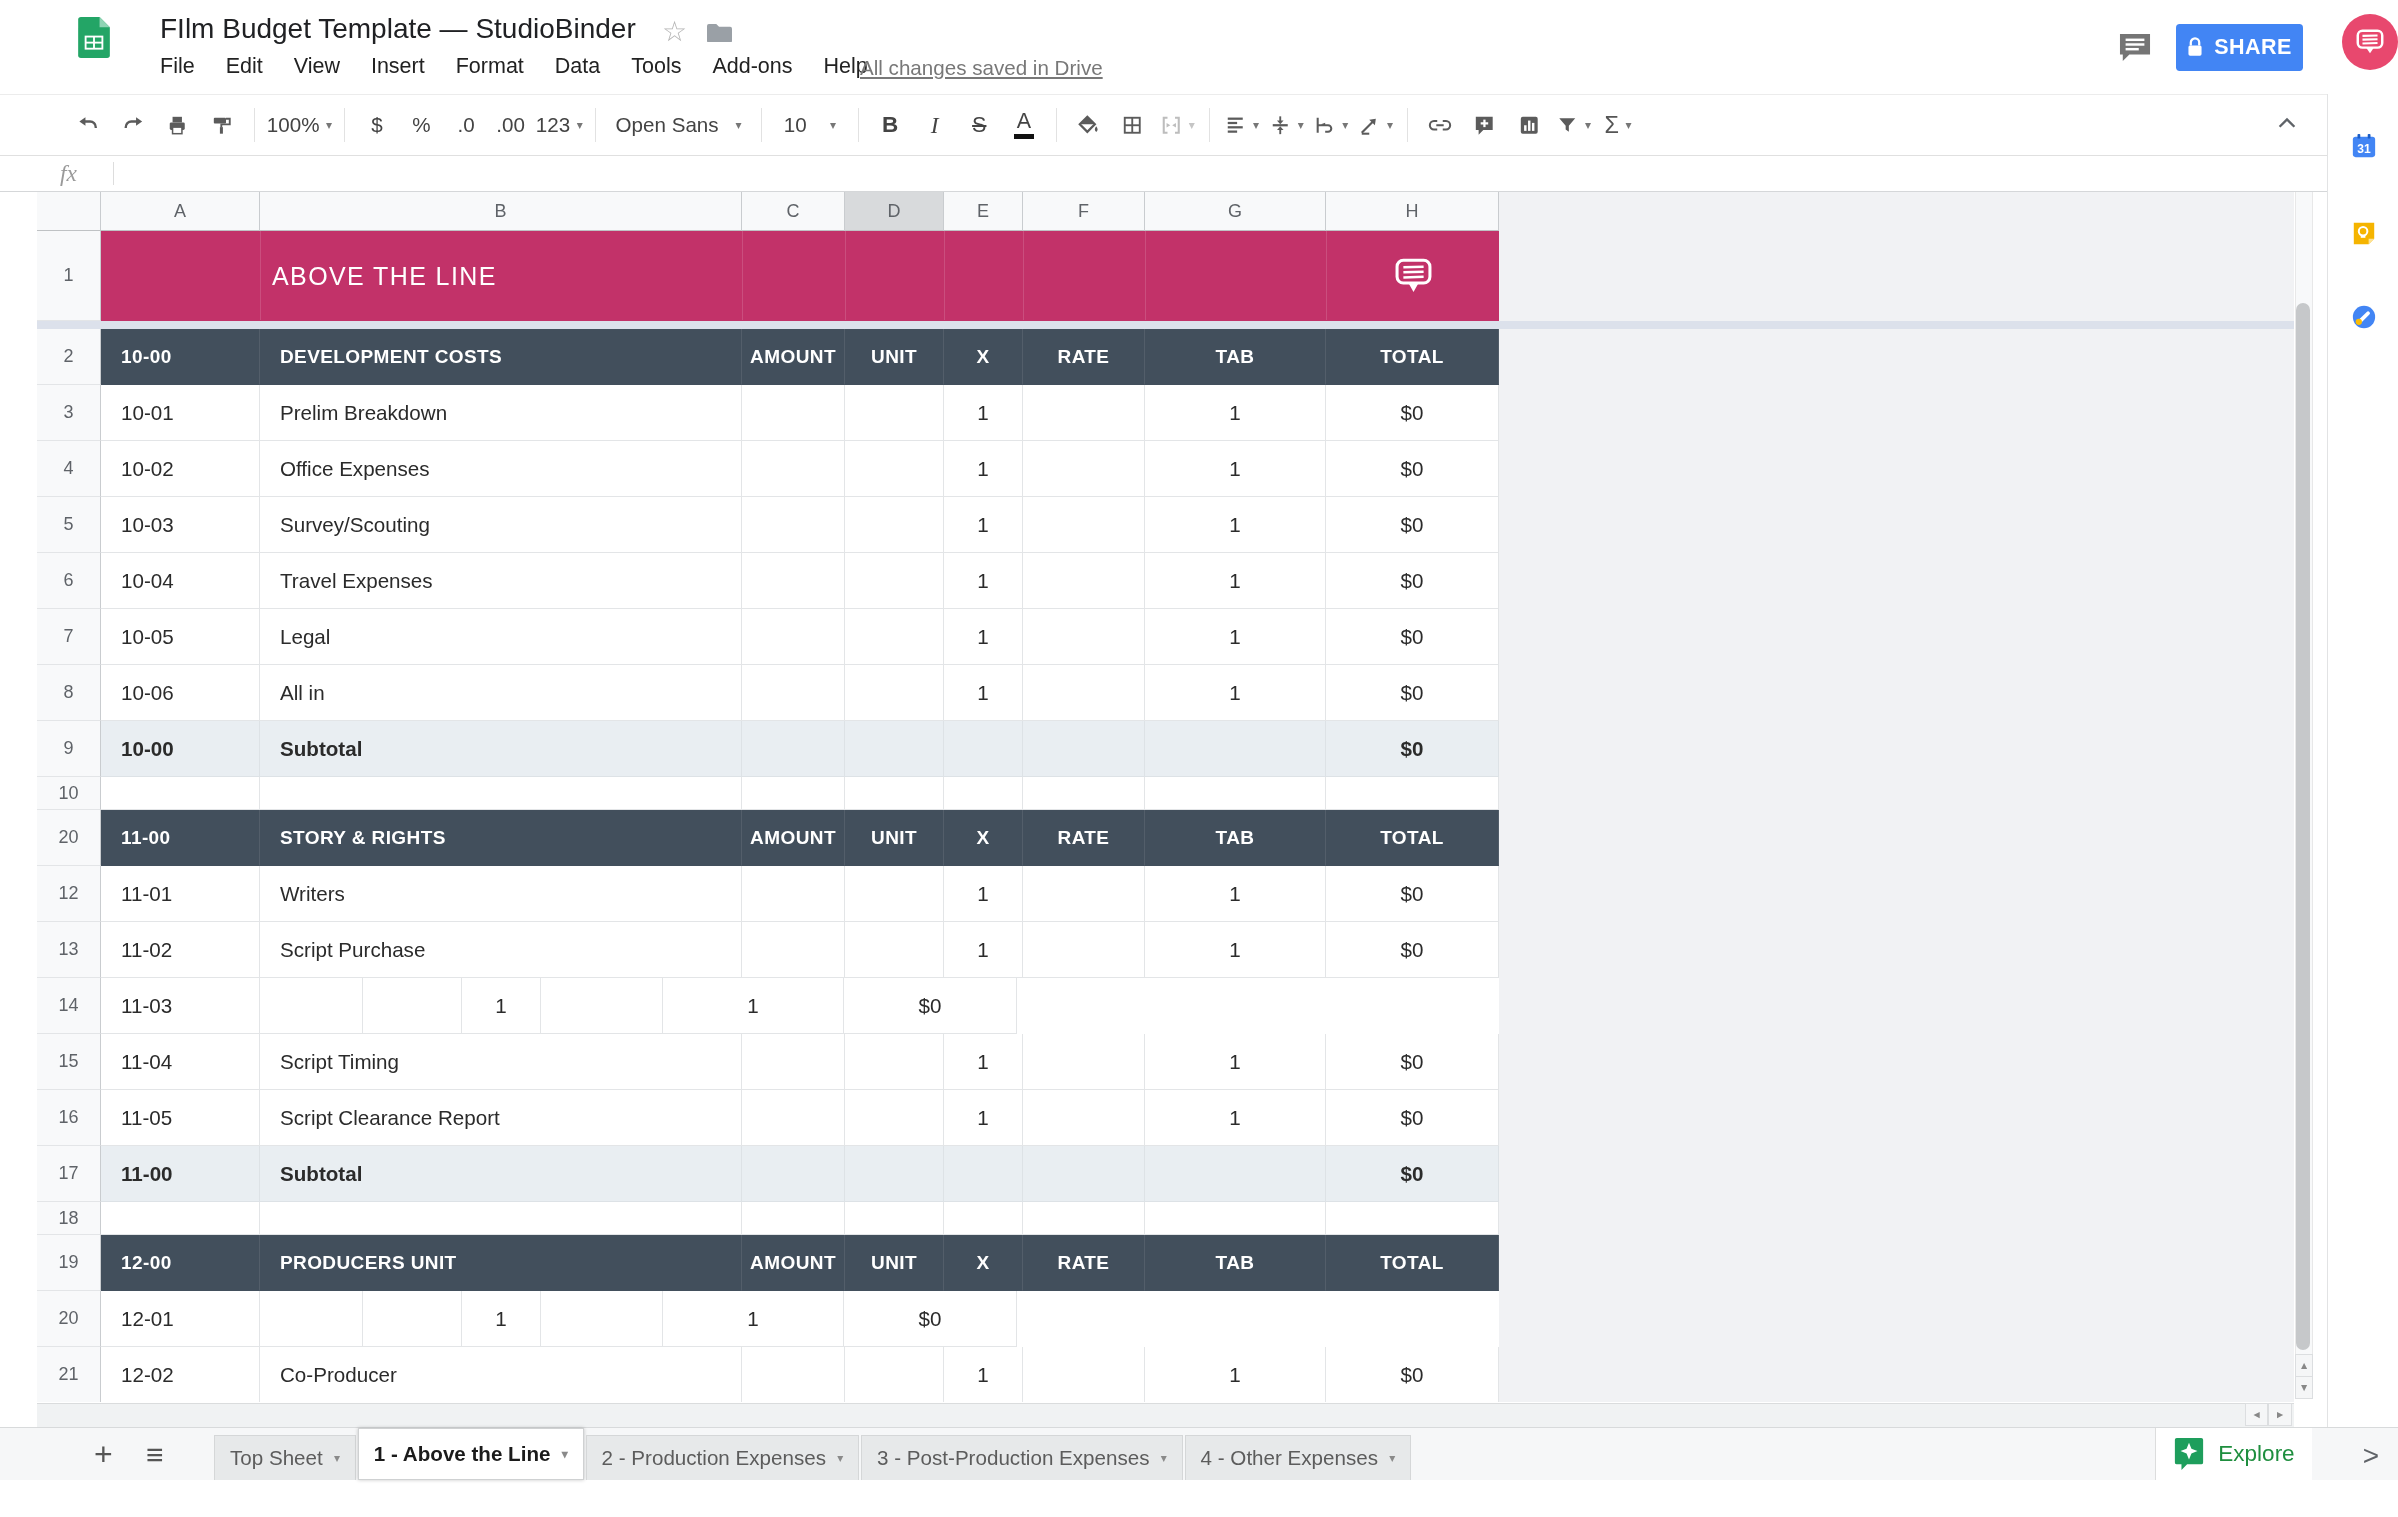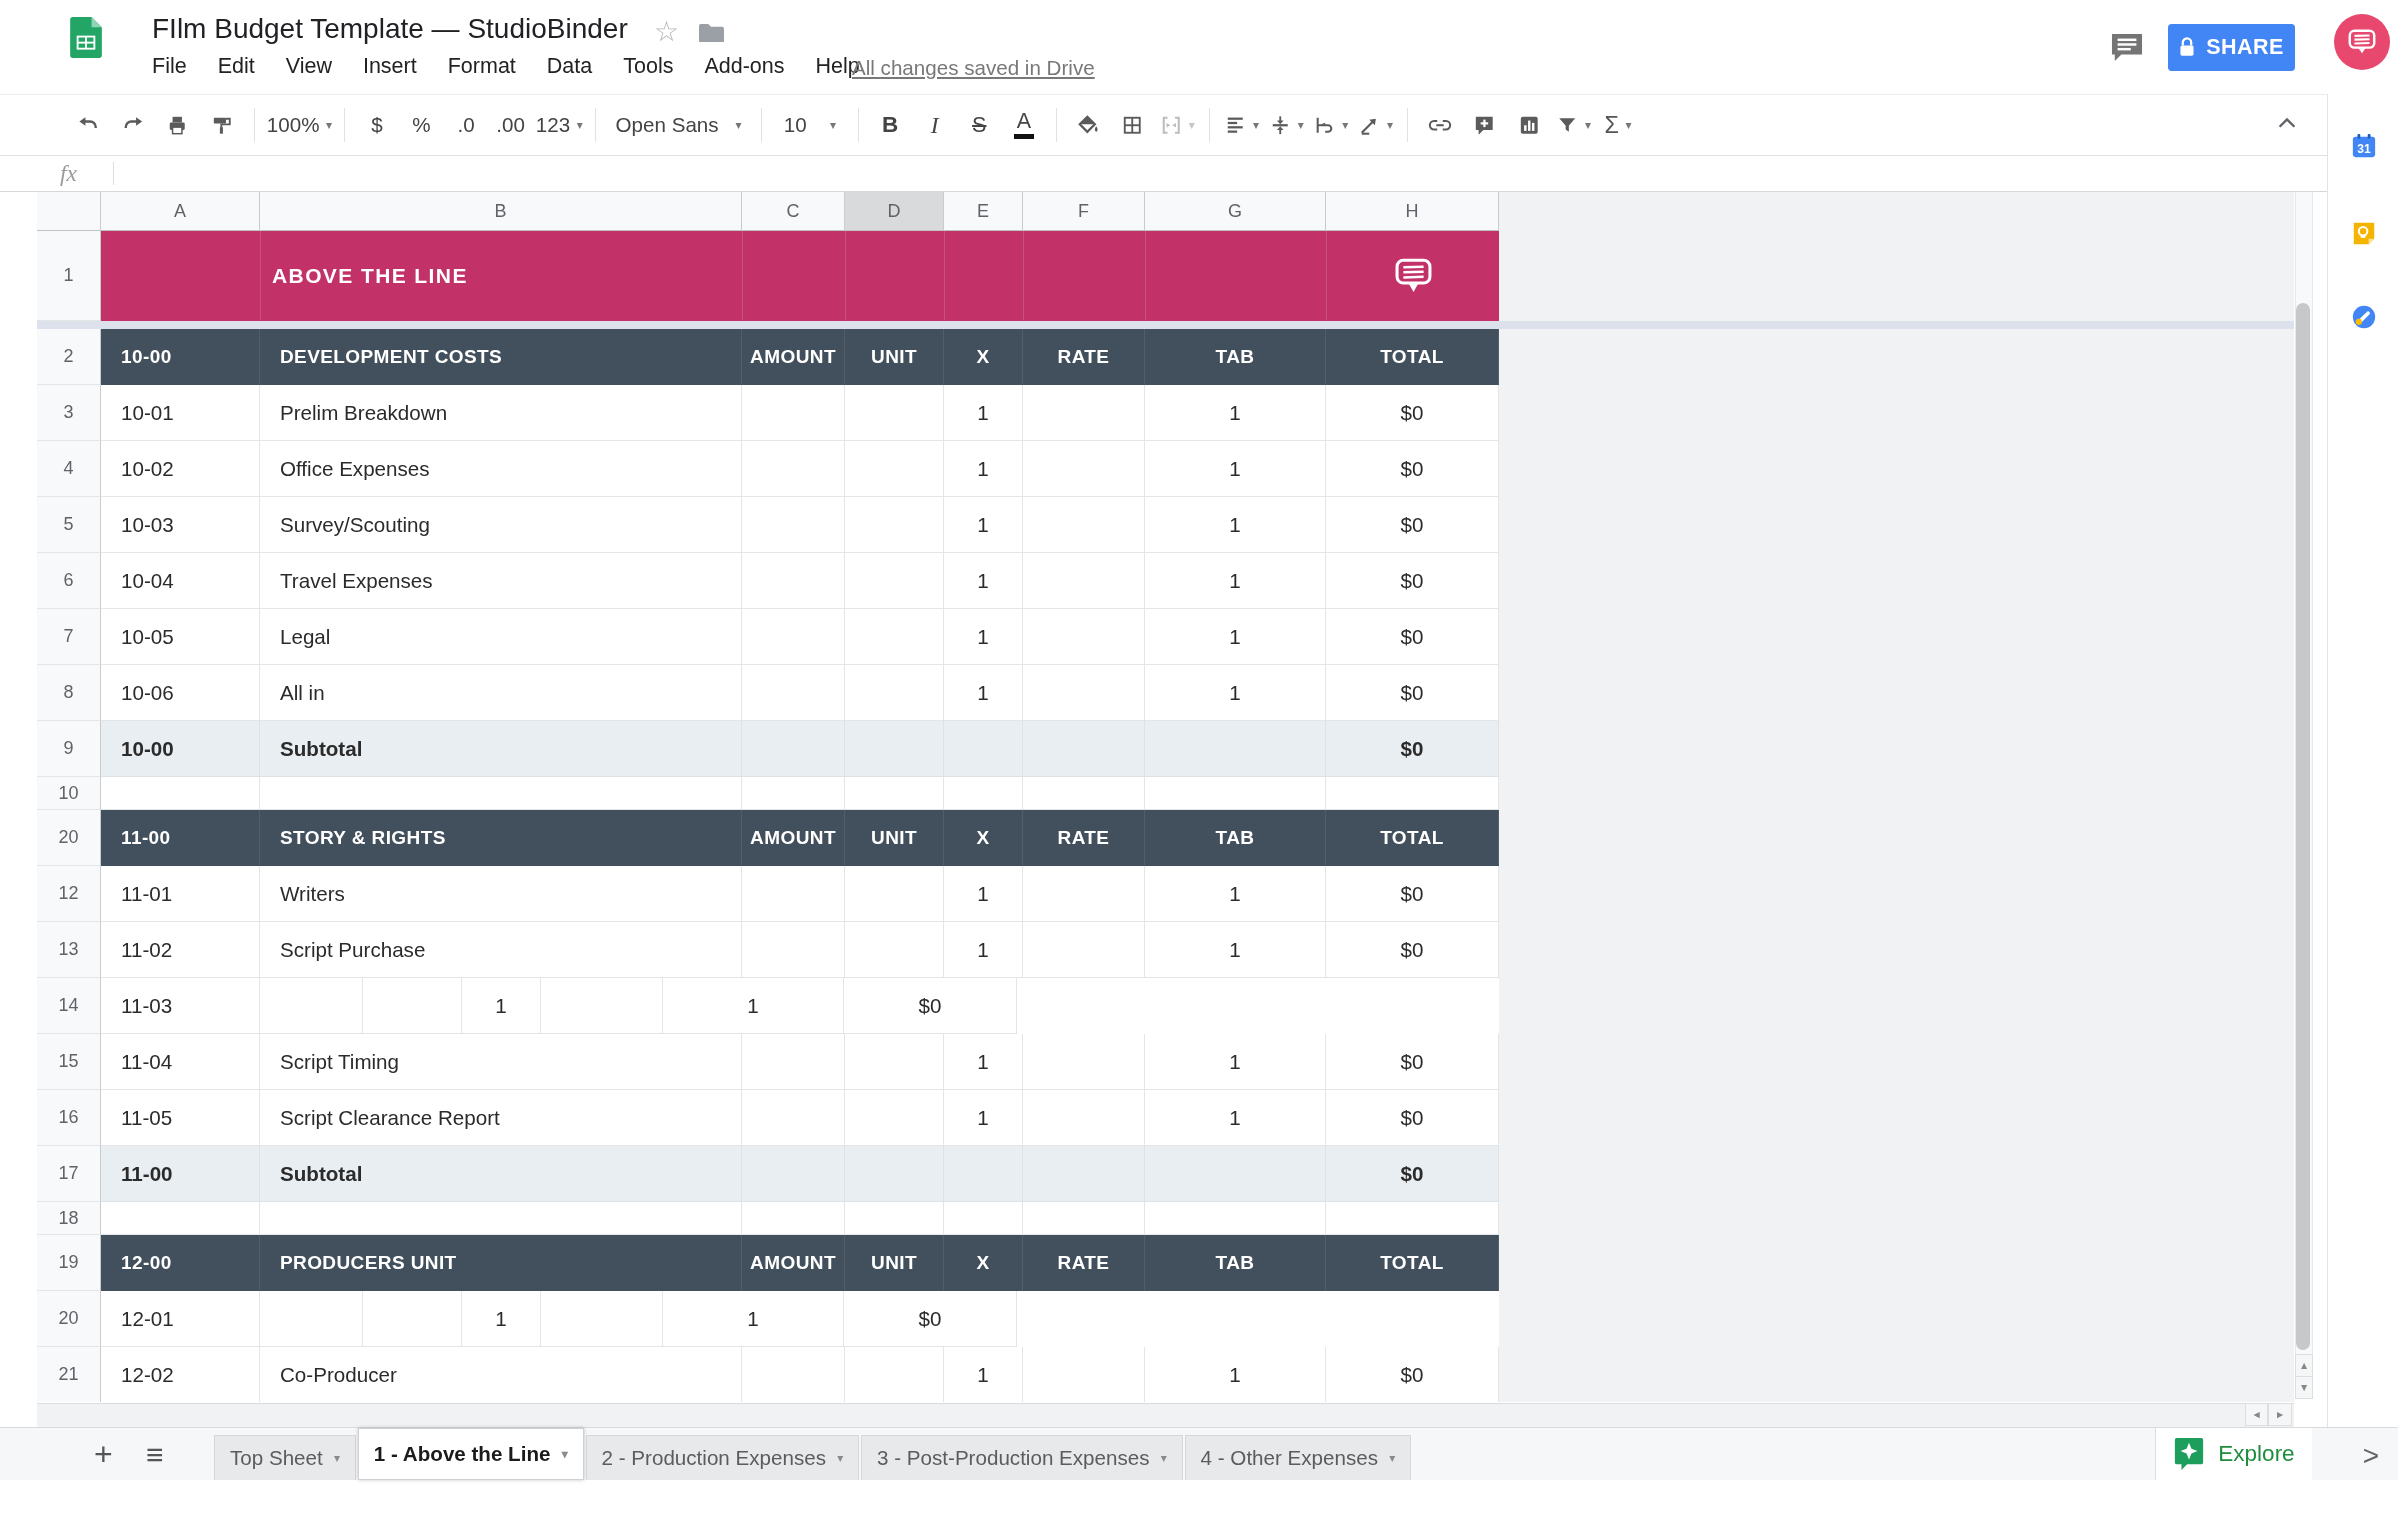--- a/index.html
+++ b/index.html
@@ -1,21 +1,21 @@
 <!DOCTYPE html>
 <html style="font-size:15px"><head>
 <meta charset="utf-8">
 <style>
   html,body{margin:0;padding:0;background:#fff;}
   #root{position:relative;width:2399px;height:1518px;background:#fff;overflow:hidden;
         font-family:"Liberation Sans",sans-serif;color:#202124;}
   *{box-sizing:border-box;}
 
   
-  .topbar{position:absolute;left:4px;top:0;width:1964px;height:94px;background:#fff;}
+  .topbar{position:absolute;left:12px;top:0;width:1964px;height:94px;background:#fff;}
   .sheets-logo{position:absolute;left:66px;top:17px;}
   .doc-title{position:absolute;left:148px;top:13px;font-size:28px;color:#202124;white-space:nowrap;}
   .star{position:absolute;left:650px;top:15px;font-size:28px;color:#b5b5b5;}
   .folder-ic{position:absolute;left:695px;top:22.5px;}
   .menubar{position:absolute;left:148px;top:54px;display:flex;gap:31px;font-size:21.5px;color:#222;}
   .menu-item{cursor:default;}
   .saved-status{position:absolute;left:848px;top:56px;font-size:20.6px;color:#787878;
                 text-decoration:underline;white-space:nowrap;}
   .comment-top{position:absolute;left:2106px;top:32px;}
   .share-btn{position:absolute;left:2164px;top:24px;width:127px;height:47px;background:#4285f4;
@@ -63,21 +63,21 @@
          display:flex;align-items:center;justify-content:center;font-size:18px;color:#5f6368;flex:none;}
   .g-cell{display:flex;align-items:center;border-right:0.9px solid #e3e5e7;border-bottom:0.9px solid #e3e5e7;
           font-size:20.6px;color:#2b2b2b;background:#fff;overflow:hidden;white-space:nowrap;flex:none;}
   .g-cell.left{justify-content:flex-start;padding-left:20px;}
   .g-cell.center{justify-content:center;}
   .g-row.section .g-cell{background:#424f5c;color:#fff;font-weight:700;font-size:19px;letter-spacing:0.4px;
           border-right:0.9px solid rgba(255,255,255,.09);border-bottom:0.9px solid #424f5c;}
   .g-row.subtotal .g-cell{background:#e9eef2;font-weight:700;border-right:0.9px solid #dde2e6;border-bottom:0.9px solid #dde2e6;}
   .banner-cell{position:relative;width:1398px;background:#c23269;border-bottom:0.9px solid #c23269;flex:none;}
   .banner-text{position:absolute;left:171px;top:50%;transform:translateY(-50%);color:#fff;
-               font-size:21px;letter-spacing:1.4px;font-weight:700;}
+               font-size:25px;letter-spacing:1.4px;font-weight:400;}
   .banner-sep{position:absolute;top:0;bottom:0;width:0.9px;background:rgba(255,255,255,.14);}
   .banner-bubble{position:absolute;left:1291px;top:23.4px;}
   .freeze-band{height:8.4px;background:#dce1eb;}
   .band-ext{position:absolute;left:1499px;top:321px;width:795px;height:8.4px;background:#dce1eb;}
   .canvas-right{position:absolute;left:1499px;top:192px;width:795px;height:1210px;background:#f1f2f4;}
 
   
   .vscroll-track{position:absolute;left:2295px;top:192px;width:18px;height:1207px;background:#f8f9fa;
                  border-left:0.9px solid #e8e8e8;border-right:0.9px solid #e8e8e8;}
   .vscroll-thumb{position:absolute;left:2296px;top:303px;width:14px;height:1047px;background:#c6c8ca;border-radius:7.5px;}

